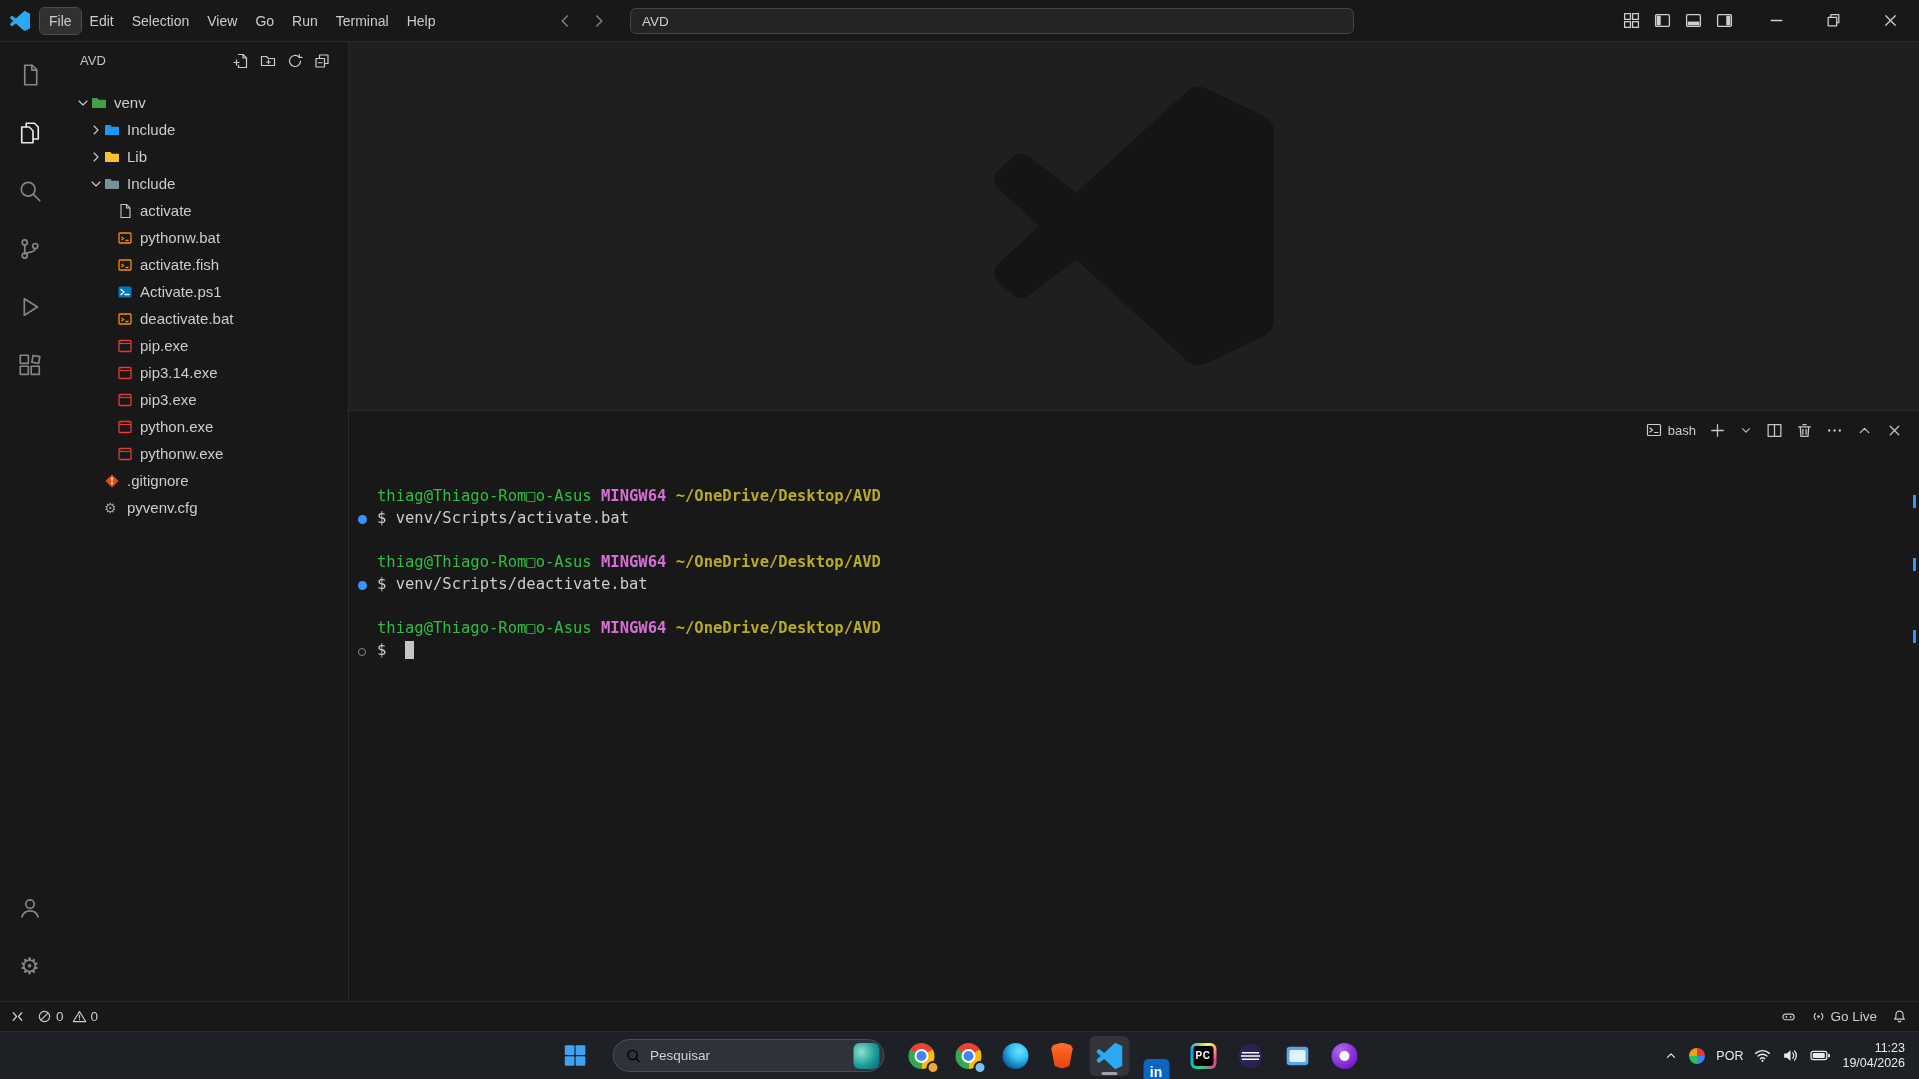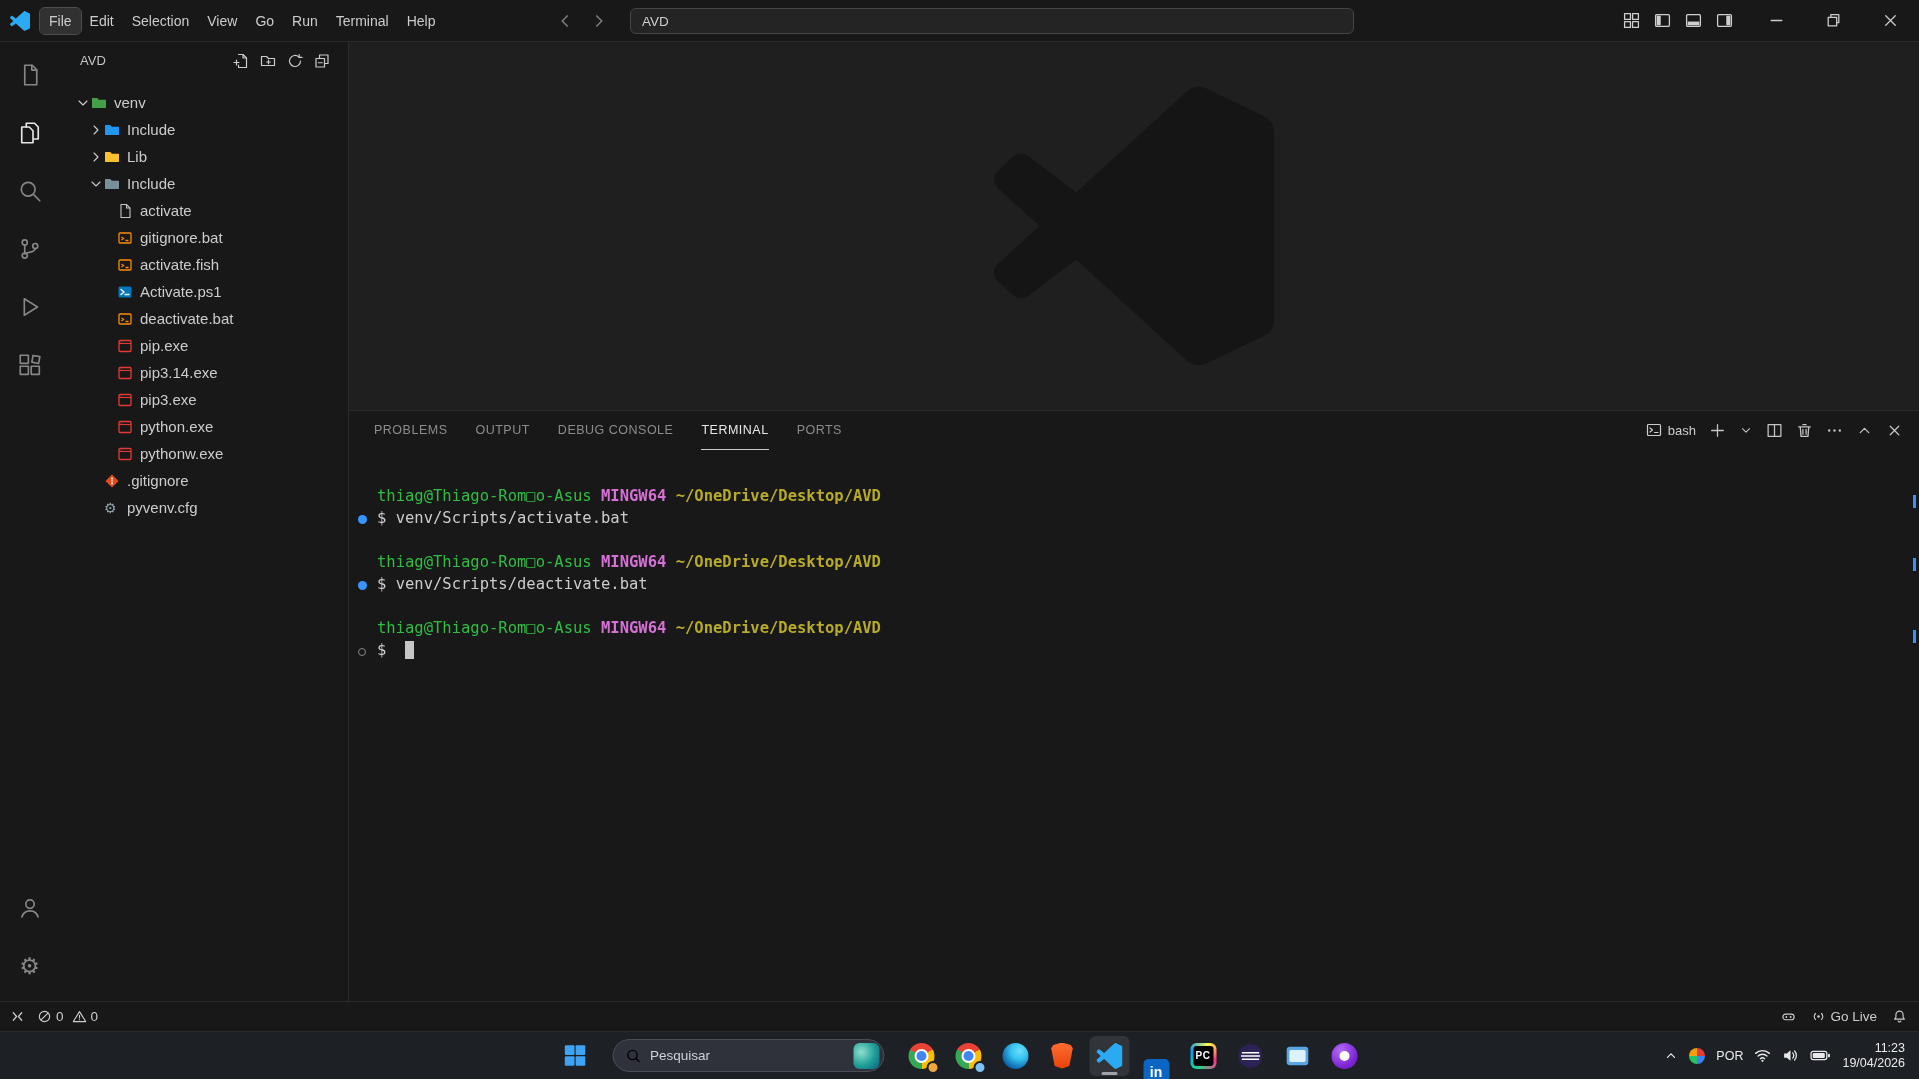--- a/index.html
+++ b/index.html
@@ -363,21 +363,21 @@
             <span class="tree-label">activate</span>
           </div>
           <div class="tree-row" style="padding-left: 42px;">
             <span class="chevron"></span>
             <span class="tree-icon">
               <svg width="16" height="16" viewBox="0 0 16 16" fill="none" stroke="#fb8c00" stroke-width="1.3">
                 <rect x="2" y="3" width="12" height="10" rx="1"></rect>
                 <path d="M4.5 7l2 1.5-2 1.5M8.5 10.5h3"></path>
               </svg>
             </span>
-            <span class="tree-label">gitignore.bat</span>
+            <span class="tree-label">pythonw.bat</span>
           </div>
           <div class="tree-row" style="padding-left: 42px;">
             <span class="chevron"></span>
             <span class="tree-icon">
               <svg width="16" height="16" viewBox="0 0 16 16" fill="none" stroke="#fb8c00" stroke-width="1.3">
                 <rect x="2" y="3" width="12" height="10" rx="1"></rect>
                 <path d="M4.5 7l2 1.5-2 1.5M8.5 10.5h3"></path>
               </svg>
             </span>
             <span class="tree-label">activate.fish</span>
@@ -483,27 +483,20 @@
       <div class="editor">
         <div id="watermark">
             <svg width="280" height="280" viewBox="0 0 100 100">
               <path d="M70.9119 99.3171C72.4869 99.9307 74.2828 99.8914 75.8725 99.1264L96.4608 89.2197C98.6242 88.1787 100 85.9892 100 83.5872V16.4133C100 14.0113 98.6243 11.8218 96.4609 10.7808L75.8725 0.873756C73.7862 -0.130129 71.3446 0.11576 69.5135 1.44695C69.252 1.63711 69.0028 1.84943 68.769 2.08341L29.3551 38.0415L12.1872 25.0096C10.589 23.7965 8.35363 23.8959 6.86933 25.2461L1.36303 30.2549C-0.452552 31.9064 -0.454633 34.7627 1.35853 36.4169L16.2471 50.0001L1.35853 63.5833C-0.454633 65.2374 -0.452552 68.0938 1.36303 69.7453L6.86933 74.7541C8.35363 76.1043 10.589 76.2037 12.1872 74.9905L29.3551 61.9587L68.769 97.9167C69.3925 98.5406 70.1246 99.0104 70.9119 99.3171ZM75.0152 27.2989L45.1091 50.0001L75.0152 72.7012V27.2989Z" fill="#151516"></path>
             </svg>
           </div>
       </div>
 
       <div class="panel">
         <div class="panel-header">
-          <div class="panel-tabs" id="panel-tabs">
-              <div class="panel-tab">PROBLEMS</div>
-              <div class="panel-tab">OUTPUT</div>
-              <div class="panel-tab">DEBUG CONSOLE</div>
-              <div class="panel-tab active">TERMINAL</div>
-              <div class="panel-tab">PORTS</div>
-            </div>
           <div class="panel-actions">
             <span class="shell-chip">
               <span>
                   <svg width="16" height="16" viewBox="0 0 16 16" fill="none" stroke="currentColor" stroke-width="1.2" stroke-linecap="round" stroke-linejoin="round">
                     <rect x="1.5" y="2.5" width="13" height="11" rx="1"></rect>
                     <path d="M4 6l2.5 2L4 10M8.5 10.5H12"></path>
                   </svg>
                 </span>
               <span>bash</span>
             </span>

